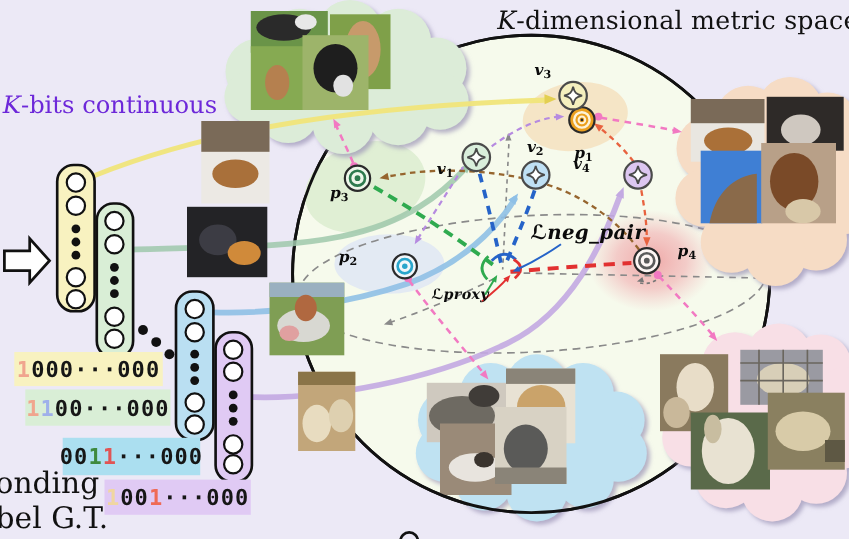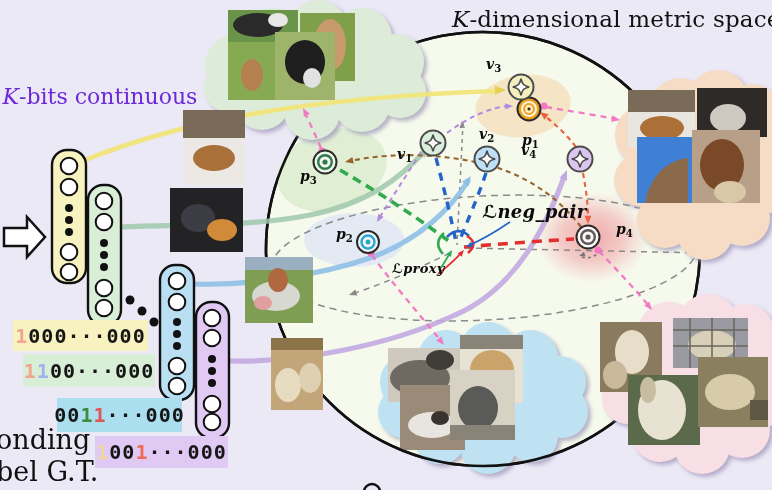--- a/index.html
+++ b/index.html
@@ -409,20 +409,20 @@
       <span style="color: rgb(22, 22, 22);">00</span>
       <span style="color: rgb(239, 106, 85);">1</span>
       <span style="color: rgb(22, 22, 22);">···000</span>
 </div>
 
 <div class="abs mlabel" style="left:397px;top:131px;margin-top:16px;"><span>v</span><sub>1</sub></div>
 <div class="abs mlabel" style="left:479px;top:127px;"><span>v</span><sub>2</sub></div>
 <div class="abs mlabel" style="left:486px;top:57px;"><span>v</span><sub>3</sub></div>
 <div class="abs mlabel" style="left:521px;top:143px;"><span>v</span><sub>4</sub></div>
 <div class="abs mlabel" style="left:522px;top:121px;margin-top:12px;"><span>p</span><sub>1</sub></div>
-<div class="abs mlabel" style="left:336px;top:227px;"><span>p</span><sub>2</sub></div>
+<div class="abs mlabel" style="left:308px;top:227px;"><span>p</span><sub>2</sub></div>
 <div class="abs mlabel" style="left:300px;top:169px;"><span>p</span><sub>3</sub></div>
 <div class="abs mlabel" style="left:616px;top:222px;"><span>p</span><sub>4</sub></div>
 
 <div class="abs loss" style="left:482px;top:203px;font-size:18px;"><span class="lsym">ℒ</span><i>neg_pair</i></div>
 <div class="abs loss" style="left:392px;top:262px;font-size:13px;"><span class="lsym">ℒ</span><i>proxy</i></div>
 
 </div>
 
 </body></html>

